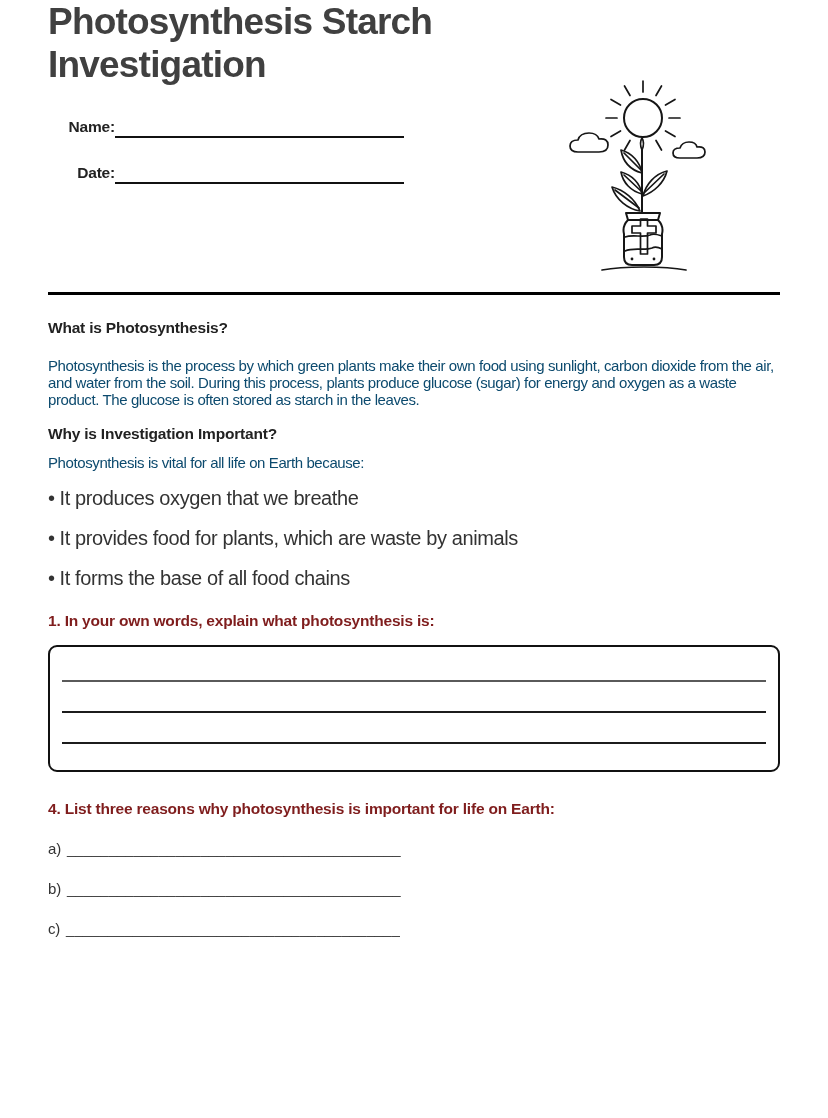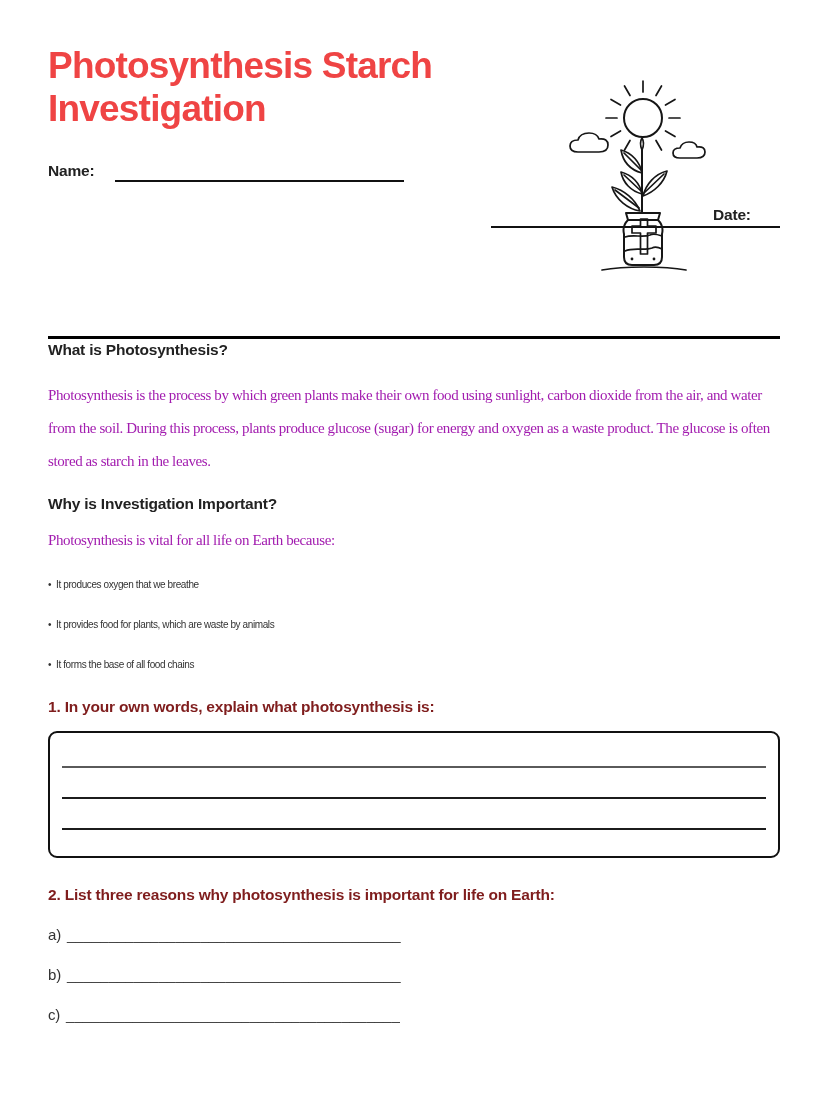--- a/index.html
+++ b/index.html
@@ -10,42 +10,42 @@
     height: 1118px;
     background: #ffffff;
     overflow: hidden;
     font-family: "Liberation Sans", sans-serif;
     color: #303030;
   }
   .content { padding: 0 48px; }
 
   
   .doc-title {
-    margin-top: 44px;
     width: 500px;
     font-size: 37px;
     line-height: 43px;
     font-weight: bold;
     letter-spacing: -0.8px;
-    color: #ef4444;
+    color: #404040;
   }
   .field-row {
     display: flex;
     align-items: flex-end;
     height: 24px;
   }
   .field-row.name { margin-top: 28px; }
-  .field-row.date { margin-top: 22px; flex-direction: column; }
+  .field-row.date { margin-top: 22px; }
   .field-label {
     width: 67px;
     font-size: 15.5px;
     font-weight: bold;
     color: #222222;
     letter-spacing: -0.2px;
     line-height: 22px;
+    text-align: right;
   }
   .field-line {
     width: 289px;
     border-bottom: 2px solid #111111;
     height: 20px;
   }
   .illustration {
     position: absolute;
     left: 558px;
     top: 78px;
@@ -66,34 +66,33 @@
     letter-spacing: -0.4px;
     color: #333333;
   }
   h3.sub-heading {
     font-size: 15.5px;
     font-weight: bold;
     color: #222222;
     letter-spacing: -0.2px;
     line-height: 21px;
   }
-  h3.what { }
+  h3.what { margin-top: 22px; }
   h3.why { margin-top: 15px; }
   p.body-text {
     font-size: 15px;
     letter-spacing: -0.4px;
-    line-height: 33px;
-    color: #a21caf;
-    font-family: Liberation Serif, serif;
+    line-height: 17px;
+    color: #0c4a6e;
   }
   p.para-what { margin-top: 19px; }
   p.para-why { margin-top: 10px; }
   p.bullet {
     margin-top: 15px;
-    font-size: 10px;
+    font-size: 20px;
     letter-spacing: -0.4px;
     line-height: 25px;
     color: #333333;
   }
   p.bullet .bullet-glyph { margin-right: 5px; }
   p.question {
     font-size: 15.5px;
     font-weight: bold;
     color: #7f1d1d;
     letter-spacing: -0.2px;
@@ -170,21 +169,21 @@
     <p class="bullet"><span class="bullet-glyph">•</span><span>It forms the base of all food chains</span></p>
 
     <p class="question q1">1. In your own words, explain what photosynthesis is:</p>
 
     <div class="answer-box">
       <div class="ans-line l1"></div>
       <div class="ans-line l2"></div>
       <div class="ans-line l3"></div>
     </div>
 
-    <p class="question q2">2. List three reasons why photosynthesis is important for life on Earth:</p>
+    <p class="question q2">4. List three reasons why photosynthesis is important for life on Earth:</p>
 
     <div class="lettered">
       <span>a)</span><span class="underscores">________________________________________</span>
     </div>
     <div class="lettered">
       <span>b)</span><span class="underscores">________________________________________</span>
     </div>
     <div class="lettered">
       <span>c)</span><span class="underscores">________________________________________</span>
     </div>

